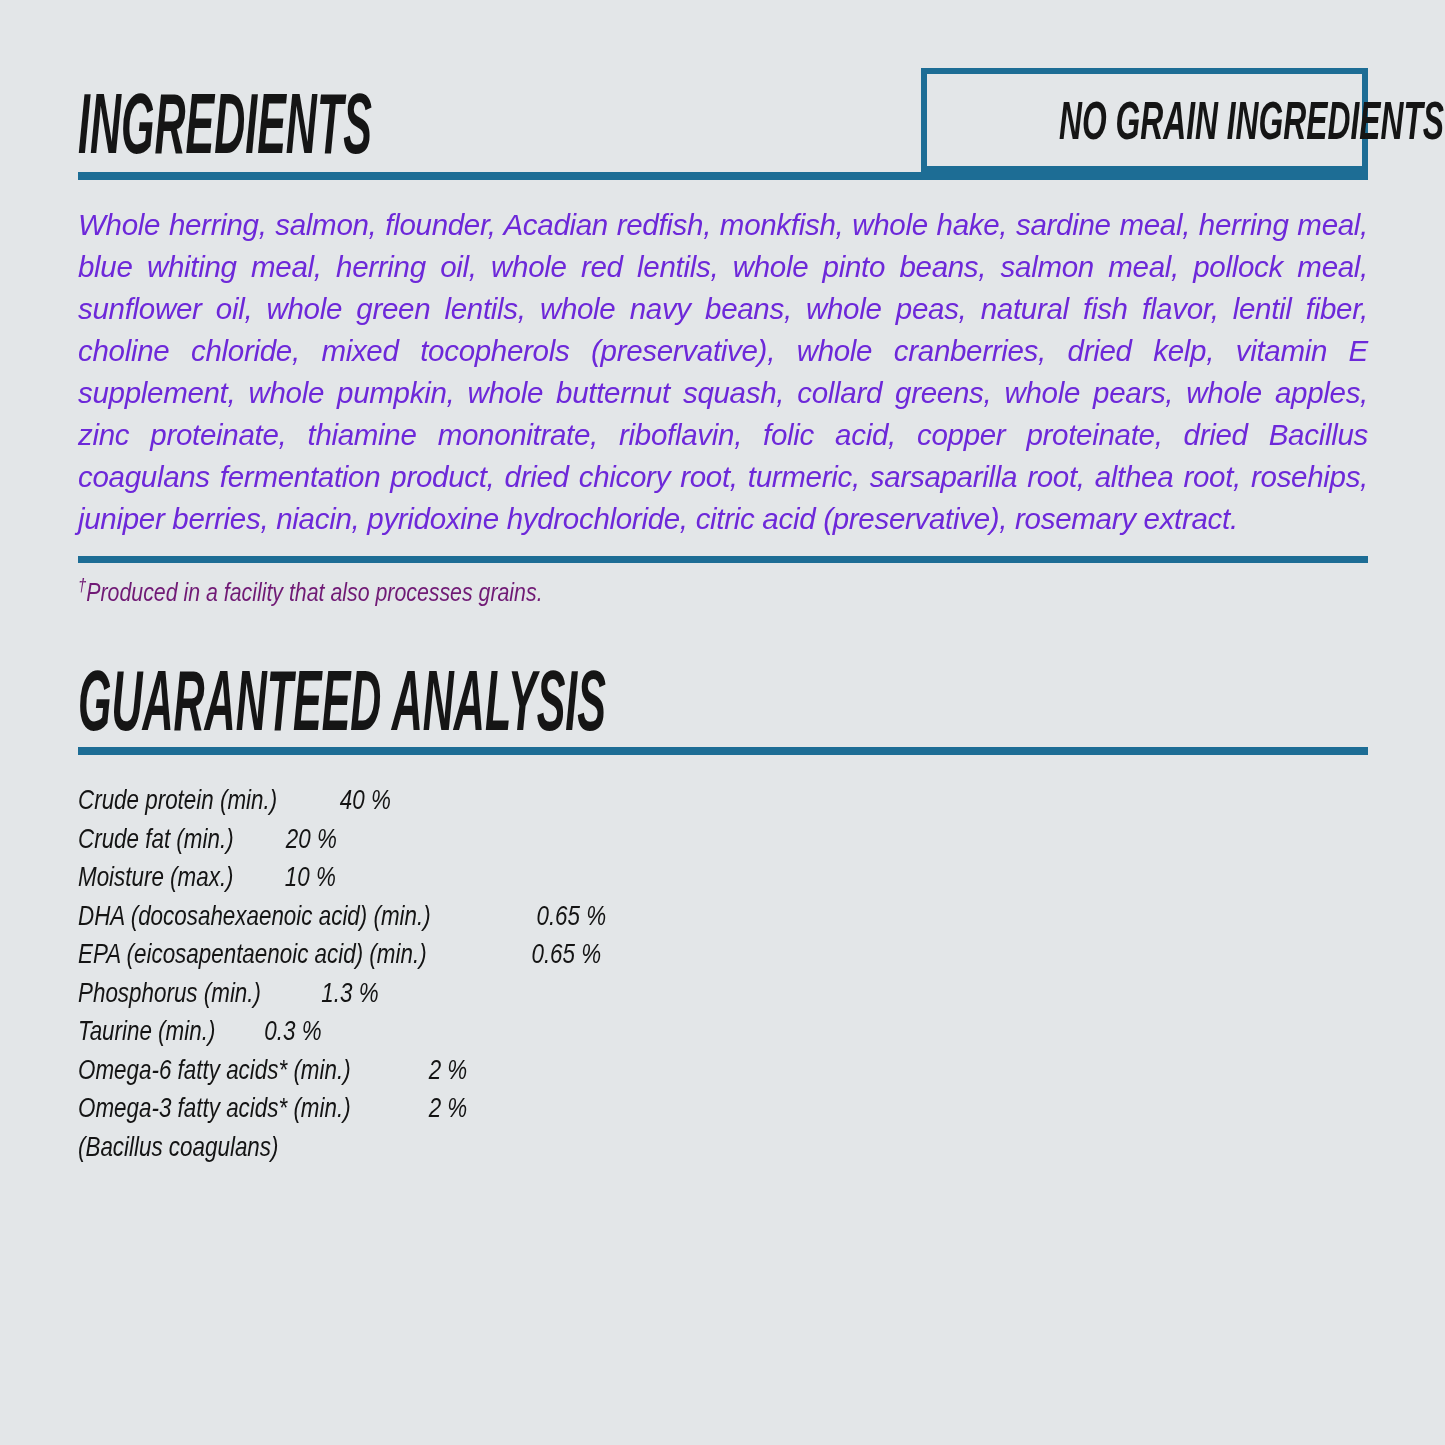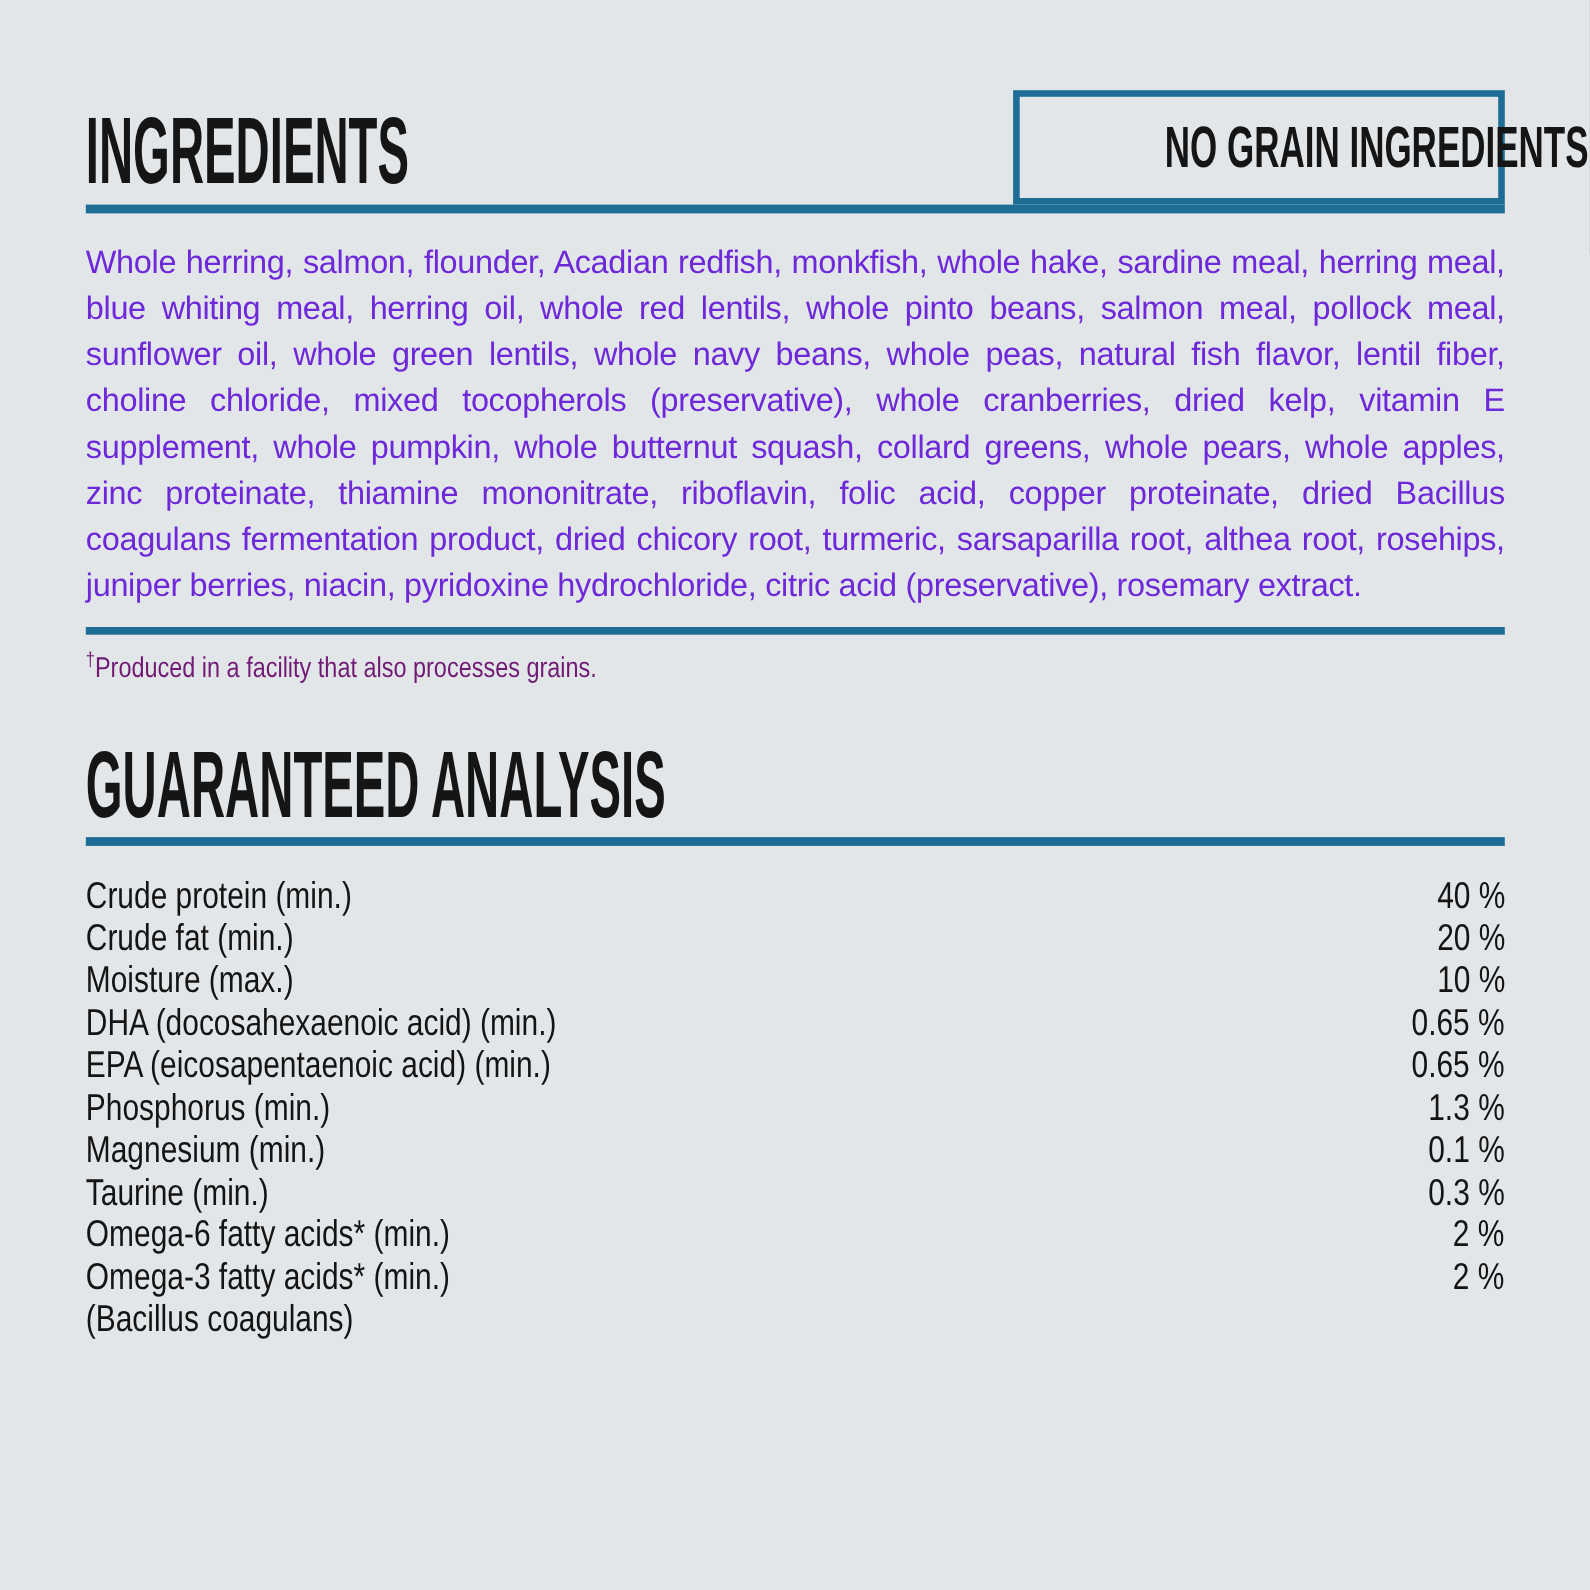--- a/index.html
+++ b/index.html
@@ -5,21 +5,21 @@
   html,body{margin:0;padding:0;background:#c9ccce;}
   .sheet{
     position:relative;
     width:1445px;height:1445px;
     background:#e3e6e8;
     font-family:"Liberation Sans", sans-serif;
     color:#151515;
     overflow:hidden;
     margin:0 auto;
   }
-  .content{position:absolute;left:78px;top:14px;width:1290px;}
+  .content{position:absolute;left:78px;top:0;width:1290px;font-style:italic;}
 
   
   .head1{position:relative;height:180px;}
   .big-title{
     position:absolute;left:0;top:80px;
     font-size:86px;font-weight:700;line-height:1;
     white-space:nowrap;
     transform:scaleX(0.5);transform-origin:0 0;
     letter-spacing:0px;
   }
@@ -55,22 +55,22 @@
   }
   .footnote .fn-inner{display:inline-block;transform:scaleX(0.82);transform-origin:0 50%;}
   .footnote sup{font-size:70%;vertical-align:super;line-height:0;}
 
   .head2{position:relative;height:112px;margin-top:26px;}
   .head2 .big-title{top:22px;}
   .rule3{height:8px;background:#1d6d95;margin-top:0px;}
 
   .ga-table{margin-top:26px;}
   .ga-row{
-    display:flex;justify-content:space-between;align-items:baseline;
-    font-size:34px;line-height:38.5px;
+    display:flex;align-items:baseline;
+    font-size:28px;line-height:38.5px;
     color:#141414;
   }
   .ga-label{display:inline-block;transform:scaleX(0.80);transform-origin:0 50%;white-space:nowrap;}
   .ga-value{display:inline-block;transform:scaleX(0.80);transform-origin:100% 50%;white-space:nowrap;}
 </style>
 </head>
 <body>
 
 <div class="sheet">
   <div class="content">
@@ -115,24 +115,20 @@
       </div>
       <div class="ga-row">
         <span class="ga-label">EPA (eicosapentaenoic acid) (min.)</span>
         <span class="ga-value">0.65 %</span>
       </div>
       <div class="ga-row">
         <span class="ga-label">Phosphorus (min.)</span>
         <span class="ga-value">1.3 %</span>
       </div>
       <div class="ga-row">
-        <span class="ga-label">Magnesium (min.)</span>
-        <span class="ga-value">0.1 %</span>
-      </div>
-      <div class="ga-row">
         <span class="ga-label">Taurine (min.)</span>
         <span class="ga-value">0.3 %</span>
       </div>
       <div class="ga-row">
         <span class="ga-label">Omega-6 fatty acids* (min.)</span>
         <span class="ga-value">2 %</span>
       </div>
       <div class="ga-row">
         <span class="ga-label">Omega-3 fatty acids* (min.)</span>
         <span class="ga-value">2 %</span>

